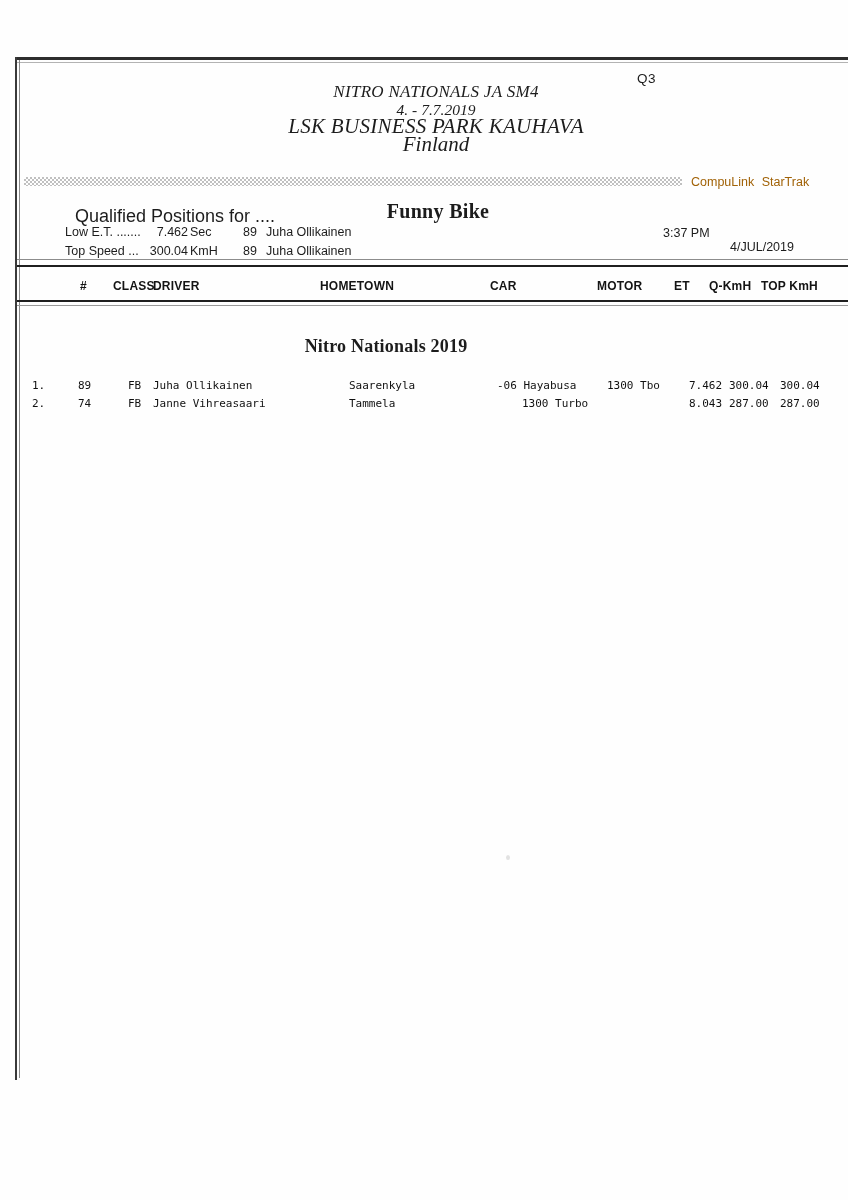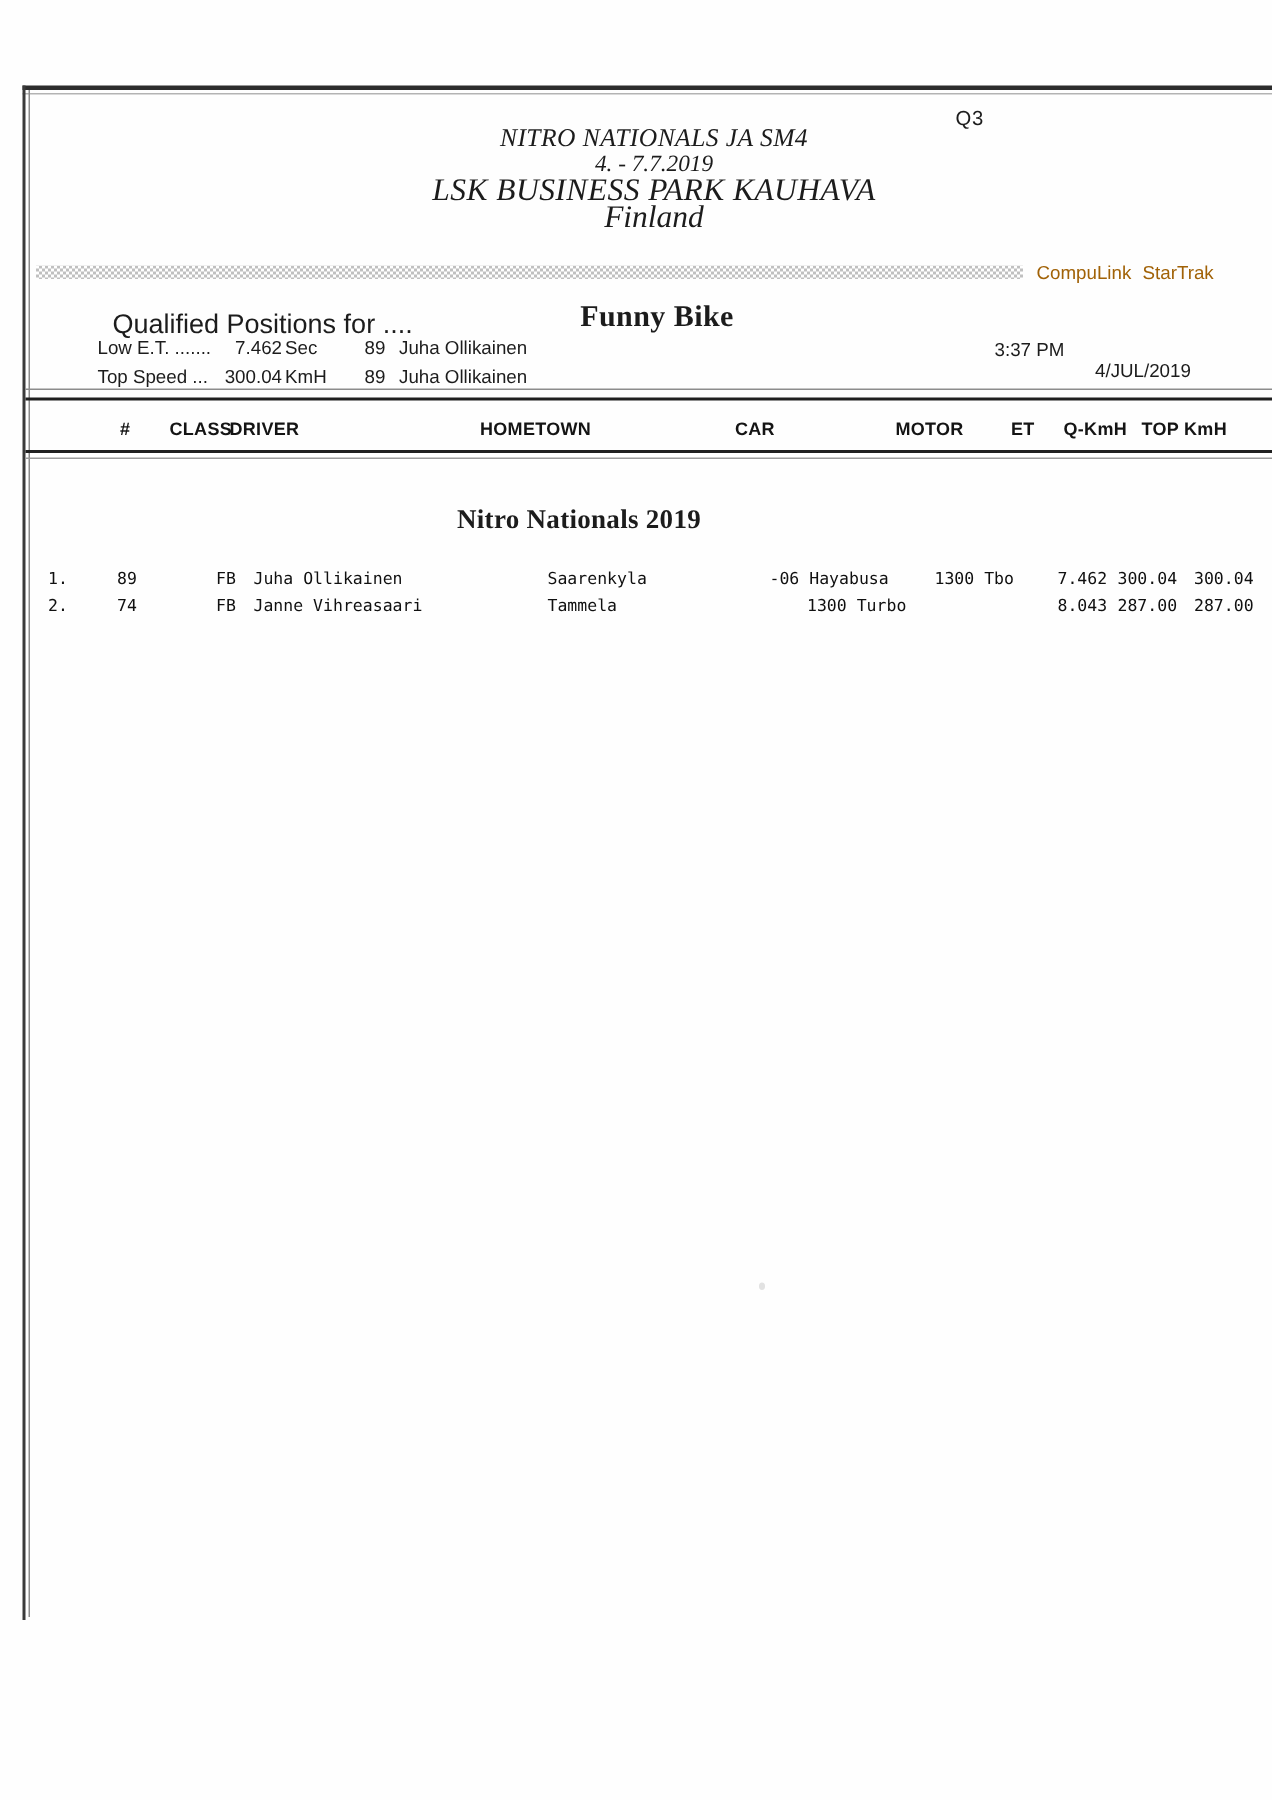--- a/index.html
+++ b/index.html
@@ -85,21 +85,21 @@
   
   .result-row{
     left:32px;height:15px;
     font-family:"DejaVu Sans Mono",monospace;font-size:11px;color:#101010;
   }
   .row-0{top:379px;}
   .row-1{top:397px;}
   .result-row span{display:inline-block;vertical-align:top;white-space:pre;box-sizing:border-box;}
   .c-pos{width:46px;}
   .c-num{width:50px;}
-  .c-class{width:25px;margin-left:16px;}
+  .c-class{width:25px;}
   .c-driver{width:184px;}
   .c-home{width:148px;margin-left:12px;}
   .c-car{width:110px;}
   .c-car.indent{padding-left:25px;}
   .c-motor{width:82px;}
   .c-et{width:40px;}
   .c-qkmh{width:51px;}
   .c-top{width:auto;}
 
   

